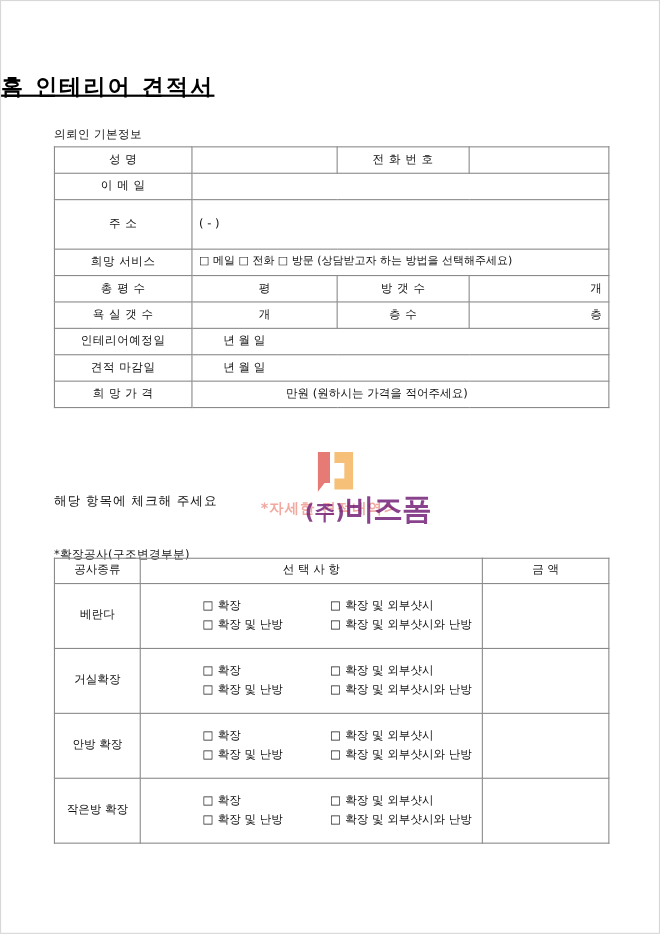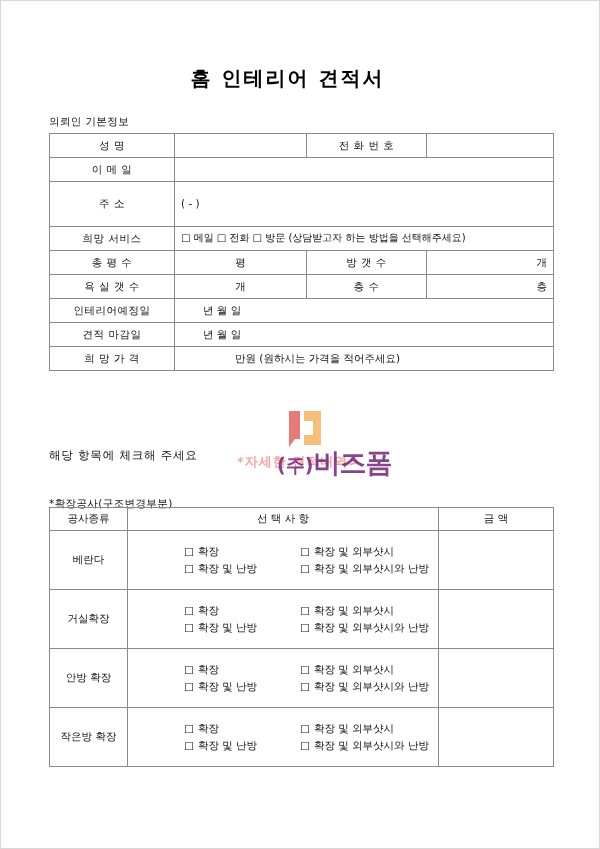--- a/index.html
+++ b/index.html
@@ -22,25 +22,25 @@
     height: 849px;
     box-sizing: border-box;
     border: 1px solid #d8d8d8;
     background: #ffffff;
   }
   .doc-title {
     position: absolute;
     left: 0;
     top: 64px;
     width: 573px;
-    text-align: center;
     font-size: 20px;
     font-weight: bold;
     letter-spacing: 2px;
     color: #000000;
+    text-decoration: underline;
   }
   .section-label {
     position: absolute;
     font-size: 10.5px;
     color: #111111;
     letter-spacing: 0.4px;
     white-space: nowrap;
   }
   #label-client-info { left: 48px; top: 114px; }
   #label-check-note  { left: 48px; top: 447px; font-size: 11.5px; letter-spacing: 0.8px; }
@@ -202,21 +202,21 @@
       <tr>
         <td class="lbl">인테리어예정일</td>
         <td class="val nowrap" colspan="3" style="padding-left:28px">년        월        일</td>
       </tr>
       <tr>
         <td class="lbl">견적 마감일</td>
         <td class="val nowrap" colspan="3" style="padding-left:28px">년        월        일</td>
       </tr>
       <tr>
         <td class="lbl">희 망  가 격</td>
-        <td class="val nowrap" colspan="3" style="padding-left:60px">만원   (원하시는 가격을 적어주세요)</td>
+        <td class="val nowrap" colspan="3" style="padding-left:85px">만원   (원하시는 가격을 적어주세요)</td>
       </tr>
     </tbody>
   </table>
 
   <div class="section-label" id="label-check-note">해당 항목에 체크해 주세요</div>
   <div class="section-label" id="label-expansion">*확장공사(구조변경부분)</div>
 
   <table class="grid" id="expansion-table">
     <colgroup>
       <col style="width:78px">

